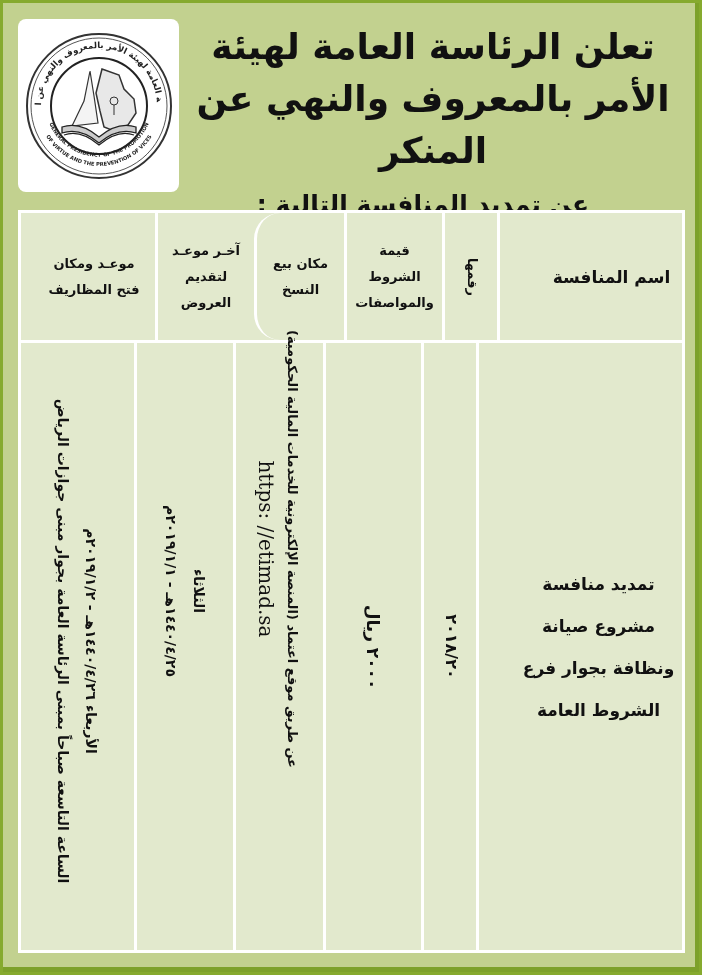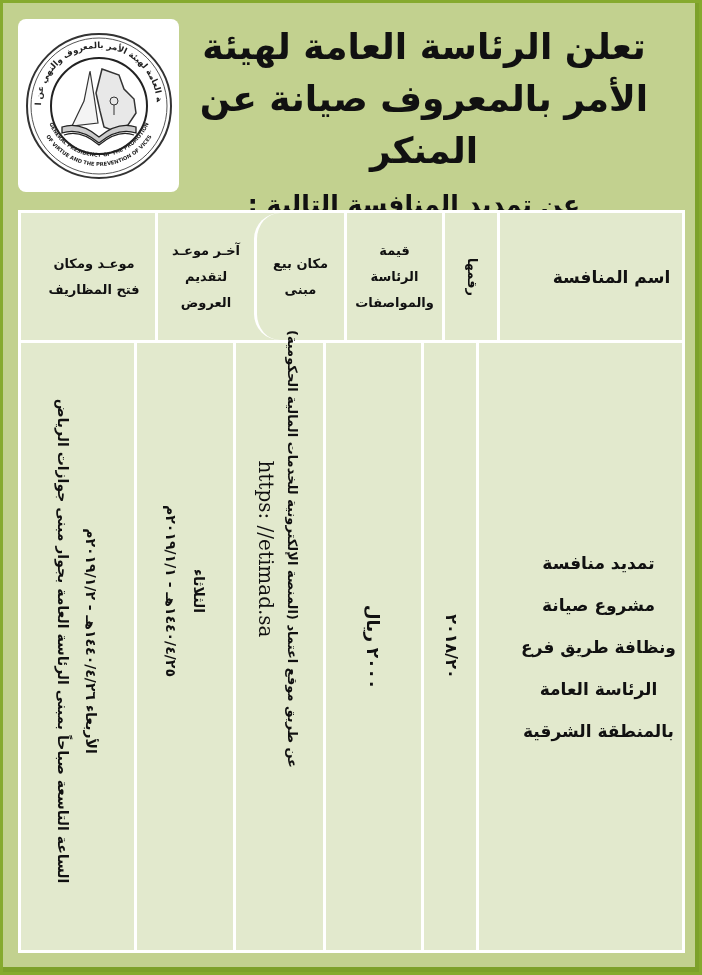--- a/index.html
+++ b/index.html
@@ -13,21 +13,21 @@
       background: #c2d18f;
       border-right: 4px solid #7da12a;
       border-bottom: 5px solid #7da12a;
     }
     .logo-box {
       position: absolute; left: 15px; top: 16px; width: 161px; height: 173px;
       background: #ffffff; border-radius: 8px;
       display: flex; align-items: center; justify-content: center;
     }
     .titles {
-      position: absolute; left: 176px; top: 18px; width: 490px;
+      position: absolute; left: 185px; top: 18px; width: 490px;
       direction: rtl; text-align: center; color: #111;
     }
     .t1 { font-size: 36px; font-weight: bold; line-height: 52px; }
     .t2 { font-size: 36px; font-weight: bold; line-height: 52px; }
     .t3 { font-size: 25px; font-weight: bold; line-height: 40px; margin-top: 8px; padding-right: 20px; }
 
     .tbl {
       position: absolute; left: 15px; top: 207px; width: 667px; height: 743px;
       border: 3px solid #ffffff; box-sizing: border-box;
       background: #e2e9cd;
@@ -83,45 +83,45 @@
 
       <path d="M66 40 L60 70 L48 95 L74 92 L70 65 Z" fill="#f4f4f4" stroke="#333" stroke-width="1.2"></path>
 
       <path d="M38 96 Q56 90 75 106 Q94 90 112 96 L112 102 Q94 96 75 112 Q56 96 38 102 Z" fill="#ccc" stroke="#222" stroke-width="1.3"></path>
       <path d="M40 104 Q56 98 75 114 Q94 98 110 104" fill="none" stroke="#222" stroke-width="1.2"></path>
     </svg>
   </div>
 
   <div class="titles">
     <div class="t1">تعلن الرئاسة العامة لهيئة</div>
-    <div class="t2">الأمر بالمعروف صيانة عن المنكر</div>
+    <div class="t2">الأمر بالمعروف والنهي عن المنكر</div>
     <div class="t3">عن تمديد المنافسة التالية :</div>
   </div>
 
   <div class="tbl">
 
     <div class="hdr-row">
 
       <div class="cell name-h" style="left:455px;width:206px;">
         <span>اسم المنافسة</span>
       </div>
       <div class="cell" style="left:400px;width:58px;">
         <span class="rot">رقمها</span>
       </div>
       <div class="cell" style="left:302px;width:98px;text-align:center;">
         <div>
           <div>قيمة</div>
-          <div>الرئاسة</div>
+          <div>الشروط</div>
           <div>والمواصفات</div>
         </div>
       </div>
       <div class="cell" style="left:212px;width:90px;border-radius:26px;">
         <div>
           <div>مكان بيع</div>
-          <div>مبنى</div>
+          <div>النسخ</div>
         </div>
       </div>
       <div class="cell" style="left:113px;width:99px;">
         <div>
           <div>آخـر موعـد</div>
           <div>لتقديم</div>
           <div>العروض</div>
         </div>
       </div>
       <div class="cell first" style="left:0px;width:104px;align-items:center;">
@@ -130,23 +130,22 @@
           <div>فتح المظاريف</div>
         </div>
       </div>
     </div>
 
     <div class="body-row">
       <div class="cell" style="left:455px;width:242px;">
         <div class="name-body">
           <div>تمديد منافسة</div>
           <div>مشروع صيانة</div>
-          <div>ونظافة طريق فرع</div>
-          <div>الرئاسة العامة</div>
-          <div>بالمنطقة الشرقية</div>
+          <div>ونظافة بجوار فرع</div>
+          <div>الشروط العامة</div>
         </div>
       </div>
       <div class="cell" style="left:400px;width:58px;">
         <span class="rot num-body">٢٠١٨/٢٠</span>
       </div>
       <div class="cell" style="left:302px;width:98px;">
         <span class="rot price-body">٢٠٠٠ ريال</span>
       </div>
       <div class="cell" style="left:212px;width:90px;align-items:flex-start;">
         <div class="rot place-body" style="margin-top:180px;">

